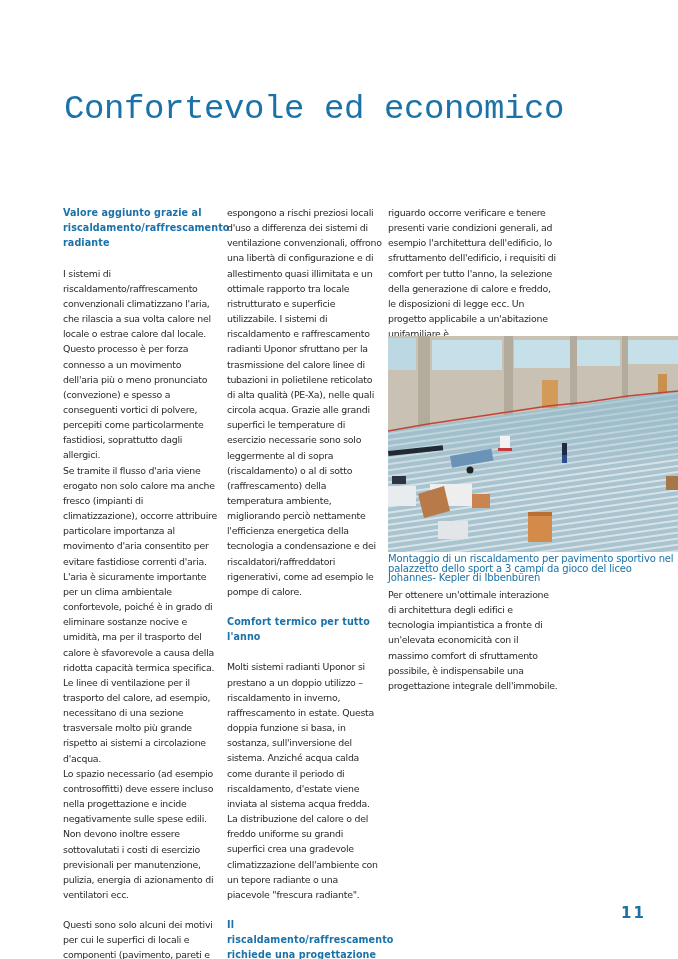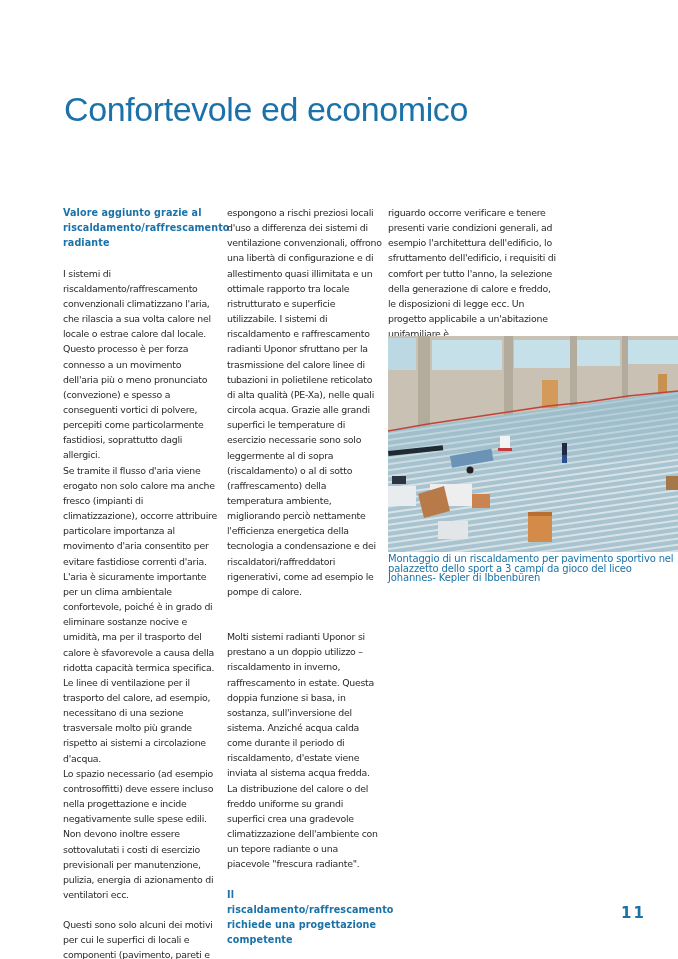--- a/index.html
+++ b/index.html
@@ -2,21 +2,21 @@
 <html><head>
   <meta charset="utf-8">
   <style>
     html, body { margin: 0; padding: 0; }
     body {
       width: 678px; height: 959px; background: #ffffff; position: relative; overflow: hidden;
       font-family: "DejaVu Sans", sans-serif; color: #2a2a2a;
     }
     .page-title {
       position: absolute; left: 64px; top: 90px; margin: 0;
-      font-family: Liberation Sans, sans-serif;
+      font-family: Liberation Mono, monospace;
       font-weight: normal; font-size: 34px; letter-spacing: -0.4px;
       color: #1b72a8;
       text-align: center;
     }
     .col {
       position: absolute; top: 205px;
       font-size: 9.4px; line-height: 15.15px; letter-spacing: -0.25px;
     }
     .col1 { left: 63px; width: 155px; }
     .col2 { left: 227px; width: 155px; top: 205px; }
@@ -53,20 +53,21 @@
   <p>Se tramite il flusso d'aria viene erogato non solo calore ma anche fresco (impianti di climatizzazione), occorre attribuire particolare importanza al movimento d'aria consentito per evitare fastidiose correnti d'aria.</p>
   <p>L'aria è sicuramente importante per un clima ambientale confortevole, poiché è in grado di eliminare sostanze nocive e umidità, ma per il trasporto del calore è sfavorevole a causa della ridotta capacità termica specifica. Le linee di ventilazione per il trasporto del calore, ad esempio, necessitano di una sezione trasversale molto più grande rispetto ai sistemi a circolazione d'acqua.</p>
   <p>Lo spazio necessario (ad esempio controsoffitti) deve essere incluso nella progettazione e incide negativamente sulle spese edili. Non devono inoltre essere sottovalutati i costi di esercizio previsionali per manutenzione, pulizia, energia di azionamento di ventilatori ecc.</p>
   <div class="gap"></div>
   <p>Questi sono solo alcuni dei motivi per cui le superfici di locali e componenti (pavimento, pareti e soffitto) vengono sempre più utilizzati sia per il riscaldamento che per il raffrescamento. Dato che i sistemi di riscaldamento/raffrescamento radianti sono "invisibili" e non</p>
 </div>
 
 <div class="col col2">
   <p>espongono a rischi preziosi locali d'uso a differenza dei sistemi di ventilazione convenzionali, offrono una libertà di configurazione e di allestimento quasi illimitata e un ottimale rapporto tra locale ristrutturato e superficie utilizzabile. I sistemi di riscaldamento e raffrescamento radianti Uponor sfruttano per la trasmissione del calore linee di tubazioni in polietilene reticolato di alta qualità (PE-Xa), nelle quali circola acqua. Grazie alle grandi superfici le temperature di esercizio necessarie sono solo leggermente al di sopra (riscaldamento) o al di sotto (raffrescamento) della temperatura ambiente, migliorando perciò nettamente l'efficienza energetica della tecnologia a condensazione e dei riscaldatori/raffreddatori rigenerativi, come ad esempio le pompe di calore.</p>
   <div class="gap"></div>
+  <p class="heading">Comfort termico per tutto l'anno</p>
   <div class="gap"></div>
   <p>Molti sistemi radianti Uponor si prestano a un doppio utilizzo – riscaldamento in inverno, raffrescamento in estate. Questa doppia funzione si basa, in sostanza, sull'inversione del sistema. Anziché acqua calda come durante il periodo di riscaldamento, d'estate viene inviata al sistema acqua fredda. La distribuzione del calore o del freddo uniforme su grandi superfici crea una gradevole climatizzazione dell'ambiente con un tepore radiante o una piacevole "frescura radiante".</p>
   <div class="gap"></div>
   <p class="heading">Il riscaldamento/raffrescamento richiede una progettazione competente</p>
 
 </div>
 
 <div class="col col3">
   <p>riguardo occorre verificare e tenere presenti varie condizioni generali, ad esempio l'architettura dell'edificio, lo sfruttamento dell'edificio, i requisiti di comfort per tutto l'anno, la selezione della generazione di calore e freddo, le disposizioni di legge ecc. Un progetto applicabile a un'abitazione unifamiliare è</p>
 </div>
@@ -120,15 +121,16 @@
     <rect x="84" y="158" width="18" height="14" fill="#c98450"></rect>
     <rect x="140" y="178" width="24" height="28" fill="#d48a48"></rect>
     <rect x="140" y="176" width="24" height="4" fill="#b86f34"></rect>
     <rect x="50" y="185" width="30" height="18" fill="#e3e6e8"></rect>
     <rect x="278" y="140" width="12" height="14" fill="#a5784a"></rect>
   </svg>
 </div>
 <div class="caption">Montaggio di un riscaldamento per pavimento sportivo nel palazzetto dello sport a 3 campi da gioco del liceo Johannes- Kepler di Ibbenbüren</div>
 
 <div class="col col3b">
+  <p>Per ottenere un'ottimale interazione di architettura degli edifici e tecnologia impiantistica a fronte di un'elevata economicità con il massimo comfort di sfruttamento possibile, è indispensabile una progettazione integrale dell'immobile.</p>
 </div>
 
 <div class="page-number">11</div>
 
 </body></html>

